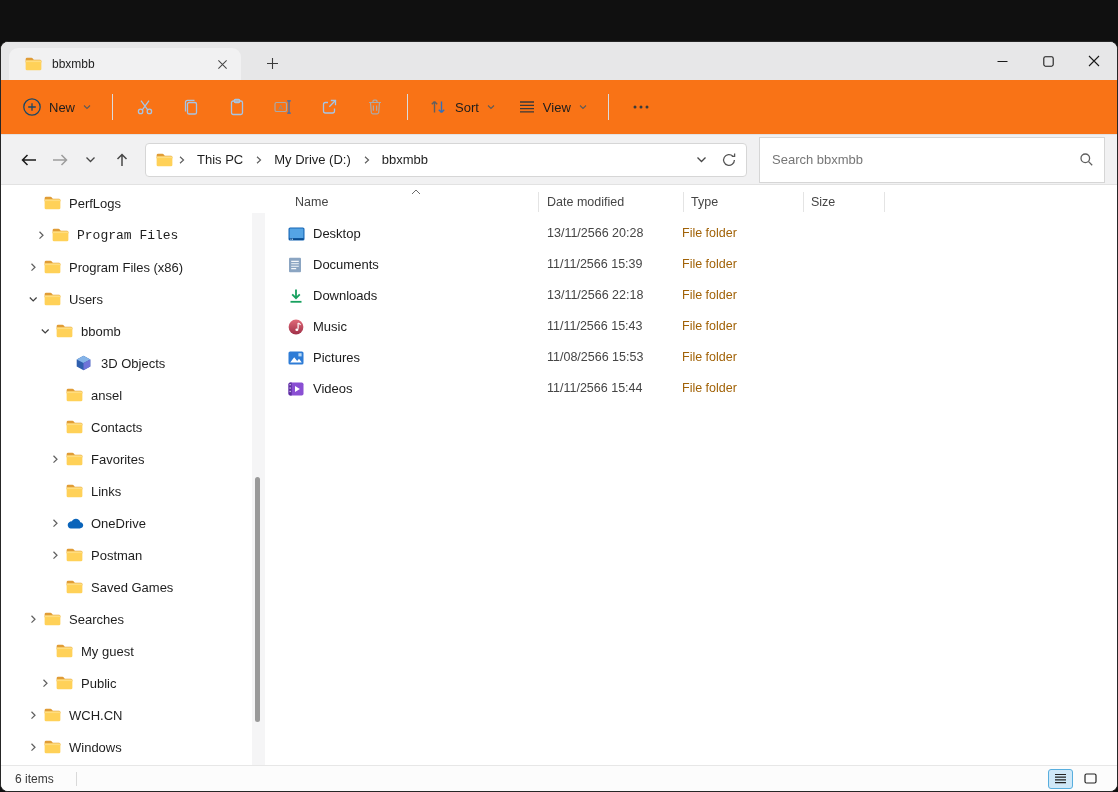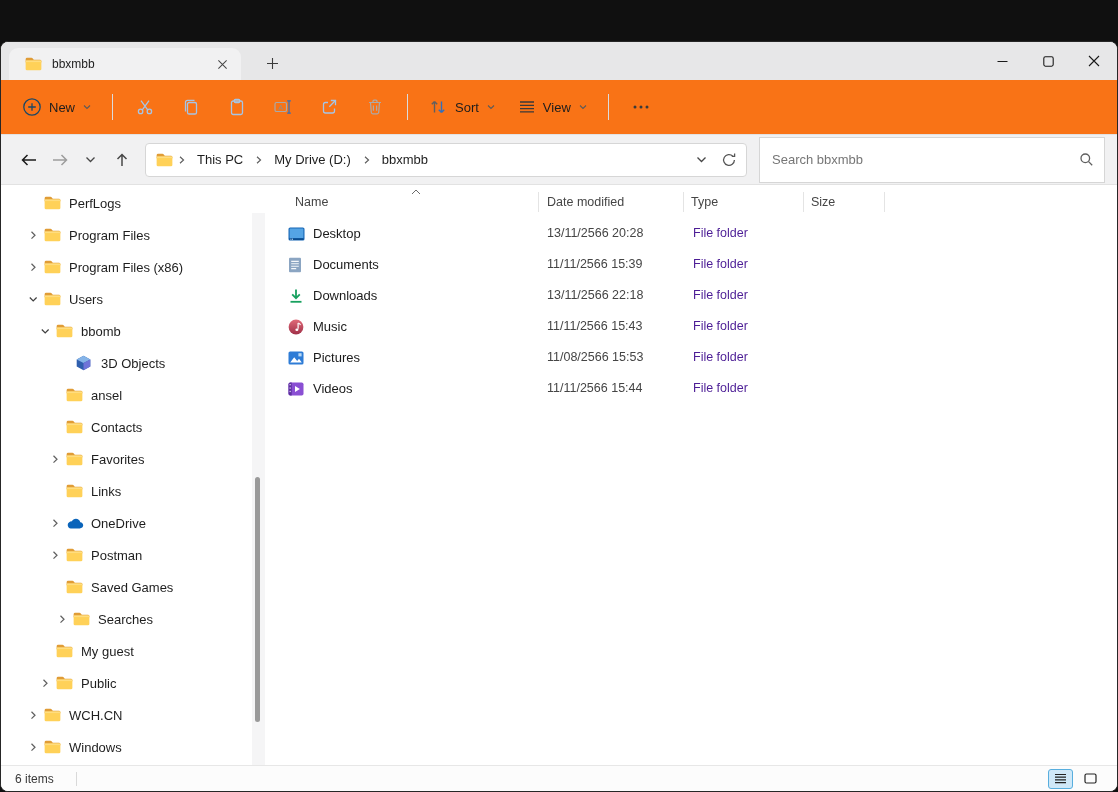--- a/index.html
+++ b/index.html
@@ -54,21 +54,21 @@
   
   .filepane{flex:1;position:relative;font-size:13px;}
   .hdr-cell{position:absolute;top:4px;height:26px;line-height:26px;font-size:12.5px;color:#454545;white-space:nowrap;}
   .hdr-sep{position:absolute;top:7px;width:1px;height:20px;background:#e4e4e4;}
   .sort-caret{position:absolute;left:116px;top:0;}
   .rows{position:absolute;top:33px;left:4px;right:12px;}
   .file-row{position:relative;height:31px;border-radius:4px;}
   .fr-icon{position:absolute;left:18px;top:50%;transform:translateY(-50%);line-height:0;}
   .fr-name{position:absolute;left:43px;line-height:31px;color:#1b1b1b;white-space:nowrap;}
   .fr-date{position:absolute;left:277px;line-height:31px;color:#454545;font-size:12.5px;white-space:nowrap;}
-  .fr-type{position:absolute;left:423px;line-height:31px;color:#4c1d95;font-size:12.5px;white-space:nowrap;}
+  .fr-type{position:absolute;left:412px;line-height:31px;color:#a16207;font-size:12.5px;white-space:nowrap;}
   
   .statusbar{height:26px;flex:none;border-top:1px solid #e7e7e7;background:#fcfcfc;display:flex;
     align-items:center;padding:0 14px;font-size:12px;color:#383838;gap:22px;}
   .sb-sep{width:1px;height:14px;background:#d9d9d9;}
   .sb-right{margin-left:auto;display:flex;gap:5px;align-items:center;}
   .sb-view-btn{width:25px;height:20px;border-radius:3px;display:flex;align-items:center;justify-content:center;
     border:1px solid transparent;}
   .sb-view-btn.selected{background:#cfe8f8;border-color:#58aede;}
 </style>
 </head>
@@ -295,21 +295,21 @@
           <span class="tree-chevron ic"></span>
           <span class="tree-icon ic">
             <svg width="17" height="14" viewBox="0 0 16 13">
               <path d="M.6 2A1.4 1.4 0 0 1 2 .6h4.1c.4 0 .8.2 1 .5l1.2 1.4H14A1.4 1.4 0 0 1 15.4 3.9v.9H.6z" fill="#e09c36"></path>
               <rect x=".6" y="3.1" width="14.8" height="9.3" rx="1.3" fill="#ffd158"></rect>
               <rect x=".6" y="3.1" width="14.8" height="1.6" fill="#ffe08a" opacity=".8"></rect>
             </svg>
           </span>
           <span class="tree-label">PerfLogs</span>
         </div>
-        <div class="tree-row" style="padding-left: 24px;">
+        <div class="tree-row" style="padding-left: 32px; font-family: Liberation Mono, monospace;">
           <span class="tree-chevron ic">
             <svg width="10" height="10" viewBox="0 0 10 10" fill="none" stroke="#5f5f5f" stroke-width="1.2">
               <path d="M3.5 1.8 7 5.2 3.5 8.6"></path>
             </svg>
           </span>
           <span class="tree-icon ic">
             <svg width="17" height="14" viewBox="0 0 16 13">
               <path d="M.6 2A1.4 1.4 0 0 1 2 .6h4.1c.4 0 .8.2 1 .5l1.2 1.4H14A1.4 1.4 0 0 1 15.4 3.9v.9H.6z" fill="#e09c36"></path>
               <rect x=".6" y="3.1" width="14.8" height="9.3" rx="1.3" fill="#ffd158"></rect>
               <rect x=".6" y="3.1" width="14.8" height="1.6" fill="#ffe08a" opacity=".8"></rect>
@@ -453,21 +453,21 @@
           <span class="tree-chevron ic"></span>
           <span class="tree-icon ic">
             <svg width="17" height="14" viewBox="0 0 16 13">
               <path d="M.6 2A1.4 1.4 0 0 1 2 .6h4.1c.4 0 .8.2 1 .5l1.2 1.4H14A1.4 1.4 0 0 1 15.4 3.9v.9H.6z" fill="#e09c36"></path>
               <rect x=".6" y="3.1" width="14.8" height="9.3" rx="1.3" fill="#ffd158"></rect>
               <rect x=".6" y="3.1" width="14.8" height="1.6" fill="#ffe08a" opacity=".8"></rect>
             </svg>
           </span>
           <span class="tree-label">Saved Games</span>
         </div>
-        <div class="tree-row" style="padding-left: 53px;">
+        <div class="tree-row" style="padding-left: 24px;">
           <span class="tree-chevron ic">
             <svg width="10" height="10" viewBox="0 0 10 10" fill="none" stroke="#5f5f5f" stroke-width="1.2">
               <path d="M3.5 1.8 7 5.2 3.5 8.6"></path>
             </svg>
           </span>
           <span class="tree-icon ic">
             <svg width="17" height="14" viewBox="0 0 16 13">
               <path d="M.6 2A1.4 1.4 0 0 1 2 .6h4.1c.4 0 .8.2 1 .5l1.2 1.4H14A1.4 1.4 0 0 1 15.4 3.9v.9H.6z" fill="#e09c36"></path>
               <rect x=".6" y="3.1" width="14.8" height="9.3" rx="1.3" fill="#ffd158"></rect>
               <rect x=".6" y="3.1" width="14.8" height="1.6" fill="#ffe08a" opacity=".8"></rect>

